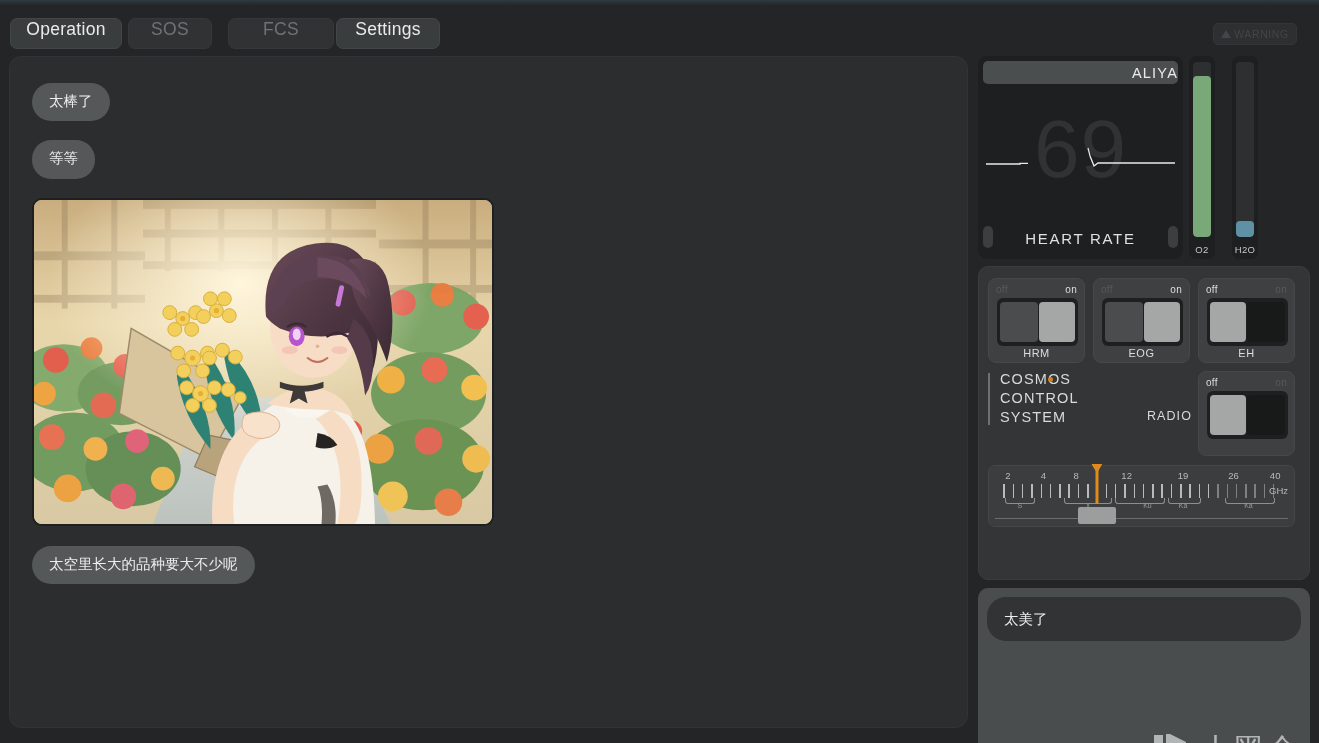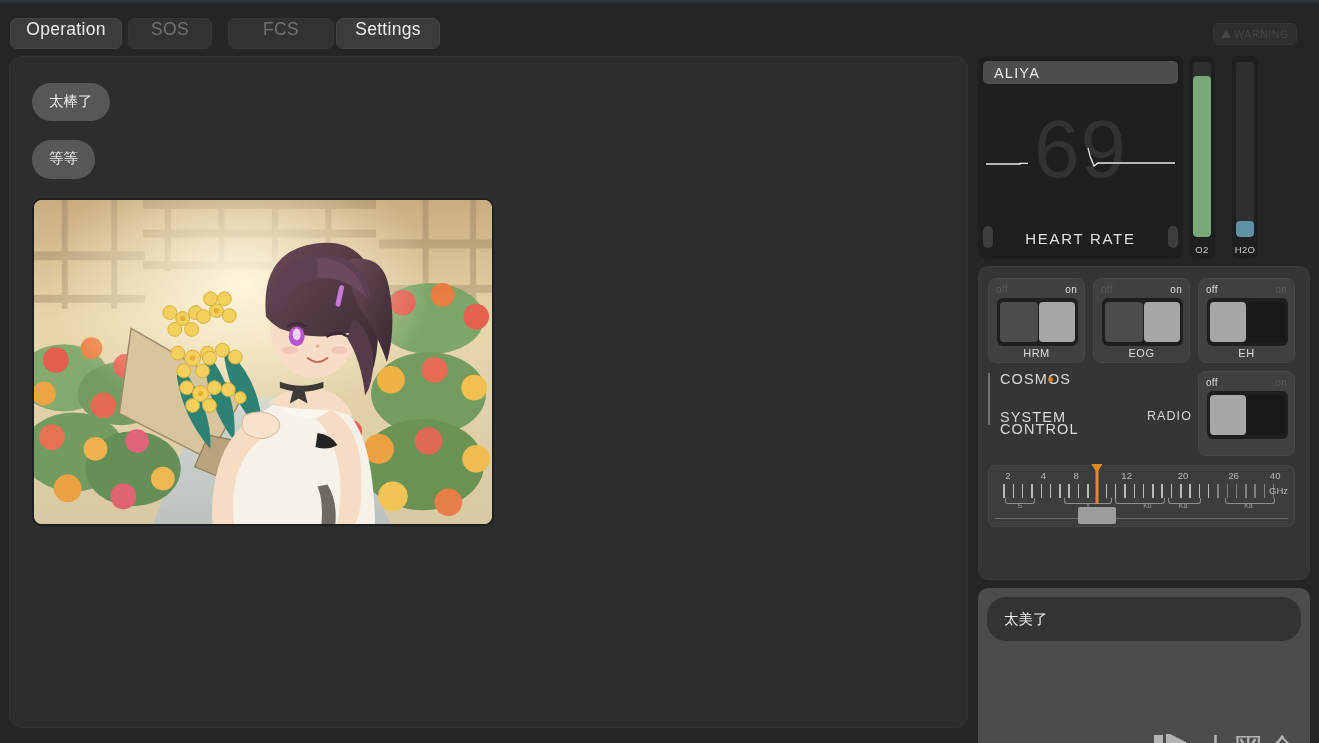--- a/index.html
+++ b/index.html
@@ -114,21 +114,21 @@
     background: #1e1f20;
     border-radius: 9px;
     overflow: hidden;
   }
   #name-plate {
     position: absolute; left: 5px; top: 5px; width: 195px; height: 23px;
     background: #4b4e4f;
     border-radius: 5px;
     display: flex; align-items: center;
     padding-left: 11px;
-    color: #e9eaea; font-size: 14.5px; letter-spacing: 1.2px;
+    color: #e9eaea; font-size: 14.5px; letter-spacing: 1.2px; justify-content: flex-end;
   }
   #hr-number {
     position: absolute; left: 0; right: 0; top: 52px;
     text-align: center;
     font-size: 82px; font-weight: 300;
     color: #303233;
     line-height: 1;
     letter-spacing: 1px;
   }
   #ekg { position: absolute; left: 6px; top: 88px; width: 193px; height: 34px; }
@@ -222,21 +222,21 @@
   }
   #cosmos-bar {
     position: absolute; left: 0; top: 2px; width: 2px; height: 52px;
     background: #6e7071;
   }
   .cosmos-line {
     position: absolute; left: 12px;
     color: #d9dada; font-size: 14.5px; letter-spacing: 1.1px;
   }
   #cos1 { top: 0px; }
-  #cos2 { top: 19px; margin-top: 31px; }
+  #cos2 { top: 19px; }
   #cos3 { top: 38px; }
   #cosmos-dot {
     position: absolute; left: 60px; top: 6px;
     width: 5px; height: 5px; border-radius: 50%;
     background: #d2821f;
   }
   #radio-word {
     position: absolute; right: -2px; top: 38px;
     color: #d9dada; font-size: 12.5px; letter-spacing: 1.1px;
   }
@@ -539,20 +539,23 @@
             <circle cx="286" cy="148" r="1.8" fill="#e2b093"></circle>
             <path d="M276 160 q10 8 20 0" stroke="#c2705e" stroke-width="2" fill="none" stroke-linecap="round"></path>
 
             <ellipse cx="258" cy="152" rx="8" ry="4" fill="#f0b0a4" opacity=".5"></ellipse>
             <ellipse cx="308" cy="152" rx="8" ry="4" fill="#f0b0a4" opacity=".5"></ellipse>
           </g>
         </svg>
       </div>
     </div>
 
+    <div class="bubble-row">
+      <div class="bubble">太空里长大的品种要大不少呢</div>
+    </div>
   </div>
 </div>
 
 <div id="right-col">
 
   <div id="vitals-card">
     <div id="vitals-main">
       <div id="name-plate">
         <span>ALIYA</span>
       </div>
@@ -639,21 +642,21 @@
       </div>
     </div>
 
     <div id="dial">
       <div id="dial-inner">
         <div id="dial-nums">
             <div class="dial-num" style="left: 5%;">2</div>
             <div class="dial-num" style="left: 17%;">4</div>
             <div class="dial-num" style="left: 28%;">8</div>
             <div class="dial-num" style="left: 45%;">12</div>
-            <div class="dial-num" style="left: 64%;">20</div>
+            <div class="dial-num" style="left: 64%;">19</div>
             <div class="dial-num" style="left: 81%;">26</div>
             <div class="dial-num" style="left: 95%;">40</div>
           </div>
         <div id="dial-ticks">
             <div class="tick" style="left: 3.5%;"></div>
             <div class="tick" style="left: 6.63%;"></div>
             <div class="tick" style="left: 9.76%;"></div>
             <div class="tick" style="left: 12.89%;"></div>
             <div class="tick" style="left: 16.02%;"></div>
             <div class="tick" style="left: 19.15%;"></div>

